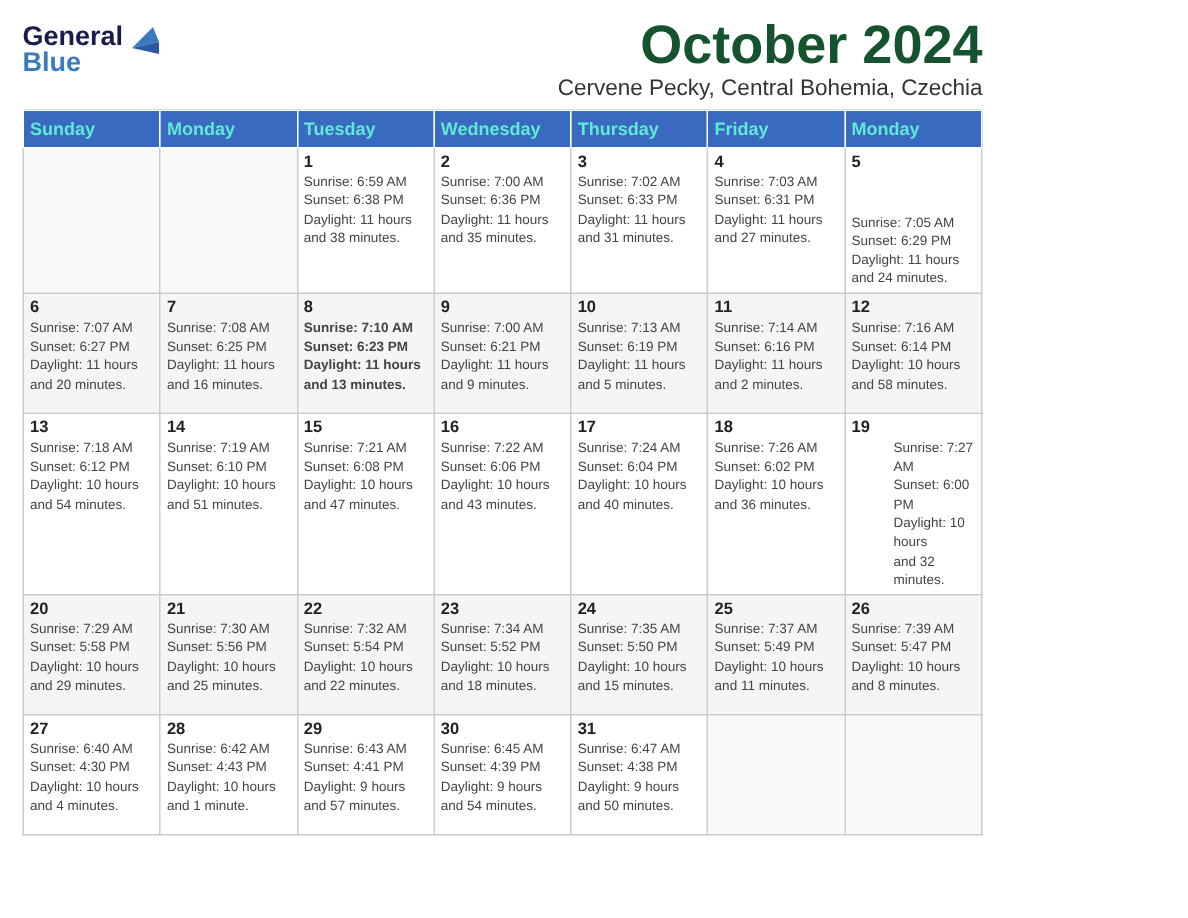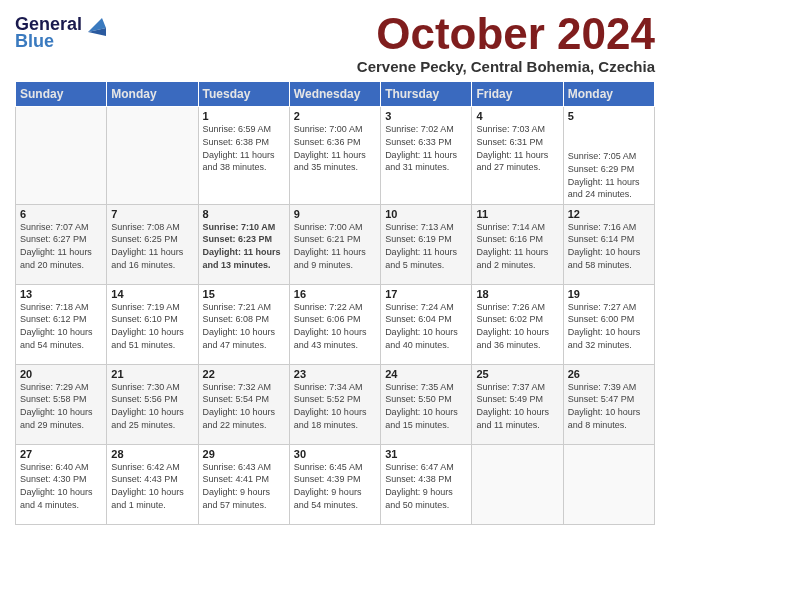--- a/index.html
+++ b/index.html
@@ -35,39 +35,39 @@
     }
     .logo-icon {
       width: 22px;
       height: 22px;
       margin-left: 2px;
     }
     .title-block {
       text-align: right;
     }
     .month-title {
-      font-size: 44px;
+      font-size: 36px;
       font-weight: bold;
-      color: #7f1d1d;
+      color: #14532d;
       line-height: 1.1;
     }
     .subtitle {
       font-size: 15px;
       color: #333;
-      font-weight: bold;
+      font-weight: normal;
       text-align: right;
     }
     table {
       width: 100%;
       border-collapse: collapse;
       table-layout: fixed;
     }
     thead tr th {
       background: #3a6abf;
-      color: #e5e5e5;
+      color: #5eead4;
       font-size: 12px;
       font-weight: bold;
       padding: 5px 4px;
       text-align: left;
       border: 1px solid #fff;
     }
     tbody tr td {
       border: 1px solid #ccc;
       vertical-align: top;
       padding: 3px 4px;
@@ -260,21 +260,21 @@
           </td>
           <td>
             <span class="day-num">18</span>
             <div class="day-info" style="white-space: pre-line;">Sunrise: 7:26 AM
 Sunset: 6:02 PM
 Daylight: 10 hours
 and 36 minutes.</div>
           </td>
           <td>
             <span class="day-num">19</span>
-            <div class="day-info" style="white-space: pre-line;">Sunrise: 7:27 AM
+            <div class="day-info" style="white-space: pre-line; margin-left: 28px;">Sunrise: 7:27 AM
 Sunset: 6:00 PM
 Daylight: 10 hours
 and 32 minutes.</div>
           </td>
         </tr>
         <tr>
           <td>
             <span class="day-num">20</span>
             <div class="day-info" style="white-space: pre-line;">Sunrise: 7:29 AM
 Sunset: 5:58 PM

